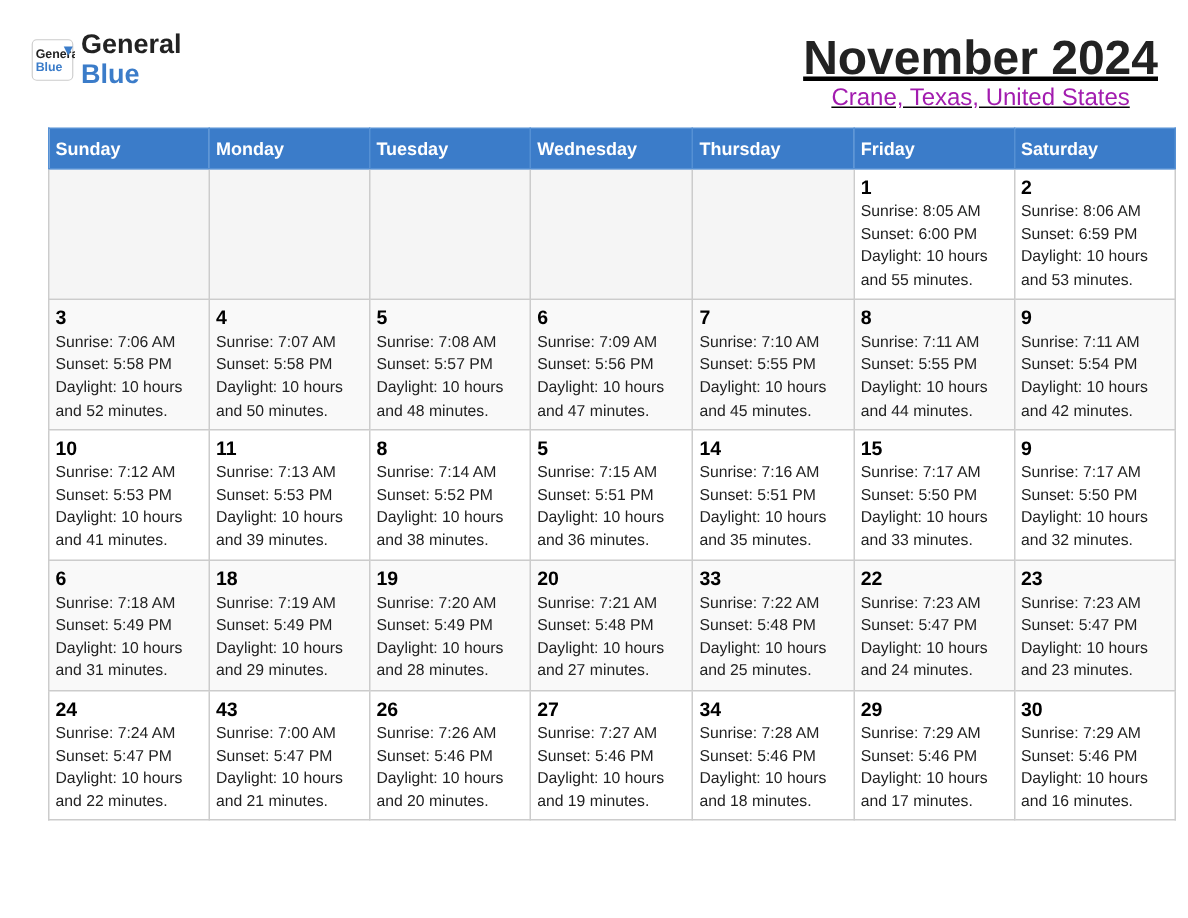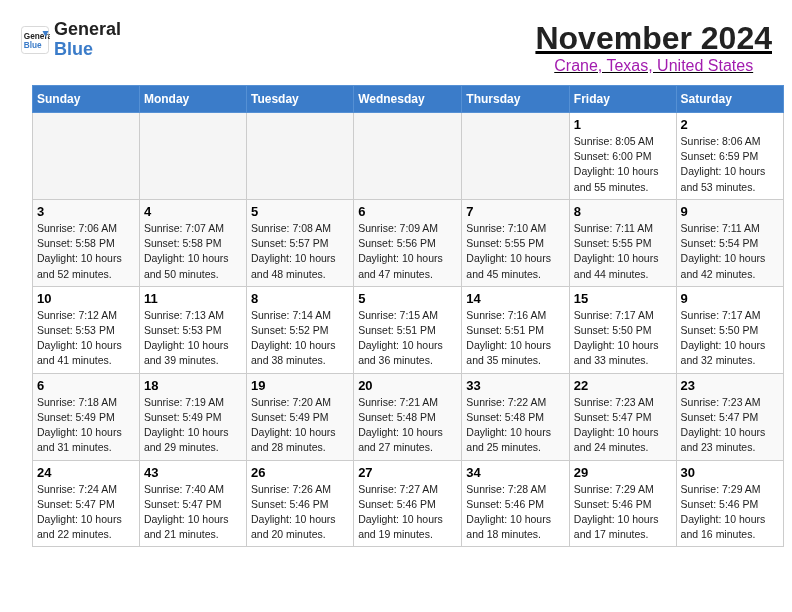--- a/index.html
+++ b/index.html
@@ -304,21 +304,21 @@
       <tr>
         <td>
           <span class="day-number">24</span>
           <div class="day-info">Sunrise: 7:24 AM
 Sunset: 5:47 PM
 Daylight: 10 hours
 and 22 minutes.</div>
         </td>
         <td>
           <span class="day-number">43</span>
-          <div class="day-info">Sunrise: 7:40 AM
+          <div class="day-info">Sunrise: 7:00 AM
 Sunset: 5:47 PM
 Daylight: 10 hours
 and 21 minutes.</div>
         </td>
         <td>
           <span class="day-number">26</span>
           <div class="day-info">Sunrise: 7:26 AM
 Sunset: 5:46 PM
 Daylight: 10 hours
 and 20 minutes.</div>

